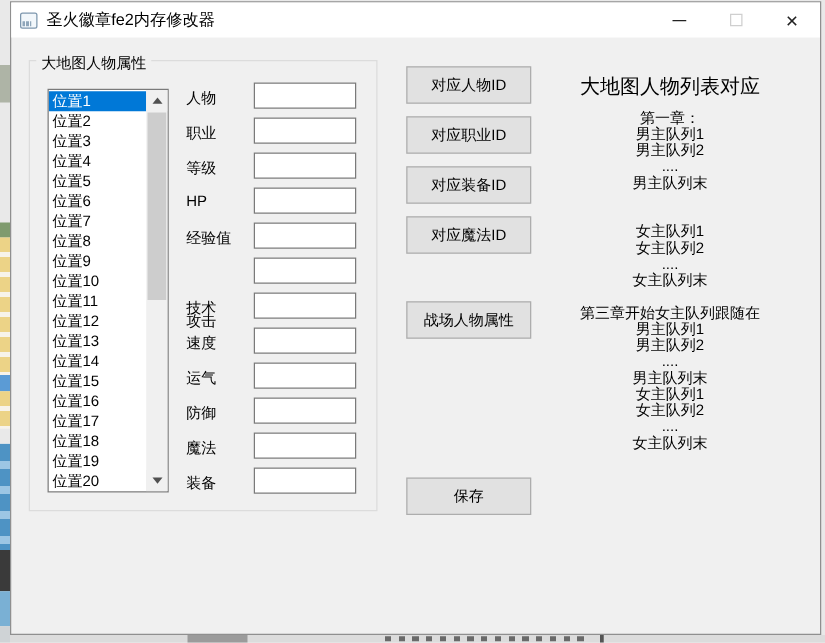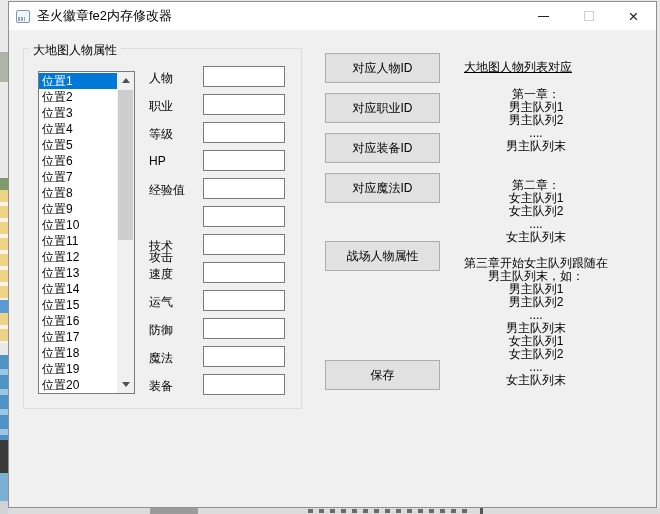--- a/index.html
+++ b/index.html
@@ -86,28 +86,28 @@
   
   .field-label { position:absolute; left:140px; font-size:12px; }
   .field-input {
     position:absolute; left:194px; width:82px; height:21px;
     border:1px solid #7a7a7a; background:#fff; font-size:12px; padding:1px 3px;
     font-family:"Liberation Sans", sans-serif;
   }
 
   
   .win-btn {
-    position:absolute; left:316px; width:115px; height:30px;
+    position:absolute; left:316px; width:100px; height:30px;
     background:#e1e1e1; border:1px solid #adadad;
     font-size:12px; font-family:"Liberation Sans", sans-serif; color:#000;
     display:flex; align-items:center; justify-content:center; padding:0;
   }
 
   
-  .info-title { position:absolute; left:455px; top:57px; font-size:12px;text-decoration:underline; }
+  .info-title { position:absolute; left:455px; top:57px; font-size:16px; }
   .info-lines { position:absolute; left:455px; top:86px; }
   .info-line { height:13px; line-height:13px; font-size:12px; white-space:nowrap;text-align:center; }
 
   
   .credit { position:absolute; right:10px; top:485px; font-size:12.5px; }
 </style>
 </head>
 <body>
 
 <div class="desktop-strip">
@@ -202,39 +202,37 @@
   <div class="field-label" style="top:348px;">魔法</div>
   <input class="field-input" style="top: 344px;" value="">
   <div class="field-label" style="top:376px;">装备</div>
   <input class="field-input" style="top: 372px;" value="">
 
   <button class="win-btn" style="top:51px;">对应人物ID</button>
   <button class="win-btn" style="top:91px;">对应职业ID</button>
   <button class="win-btn" style="top:131px;">对应装备ID</button>
   <button class="win-btn" style="top:171px;">对应魔法ID</button>
   <button class="win-btn" style="top:239px;">战场人物属性</button>
-  <button class="win-btn" style="top:358px;">保存</button>
+  <button class="win-btn" style="top:380px;">保存</button>
 
   <div class="info-title">大地图人物列表对应</div>
   <div class="info-lines">
     <div class="info-line">第一章：</div>
     <div class="info-line">男主队列1</div>
     <div class="info-line">男主队列2</div>
     <div class="info-line">....</div>
     <div class="info-line">男主队列末</div>
     <div class="info-line"></div>
     <div class="info-line"></div>
-    <div class="info-line">第二章：</div>
     <div class="info-line">女主队列1</div>
     <div class="info-line">女主队列2</div>
     <div class="info-line">....</div>
     <div class="info-line">女主队列末</div>
     <div class="info-line"></div>
     <div class="info-line">第三章开始女主队列跟随在</div>
-    <div class="info-line">男主队列末，如：</div>
     <div class="info-line">男主队列1</div>
     <div class="info-line">男主队列2</div>
     <div class="info-line">....</div>
     <div class="info-line">男主队列末</div>
     <div class="info-line">女主队列1</div>
     <div class="info-line">女主队列2</div>
     <div class="info-line">....</div>
     <div class="info-line">女主队列末</div>
   </div>
 

